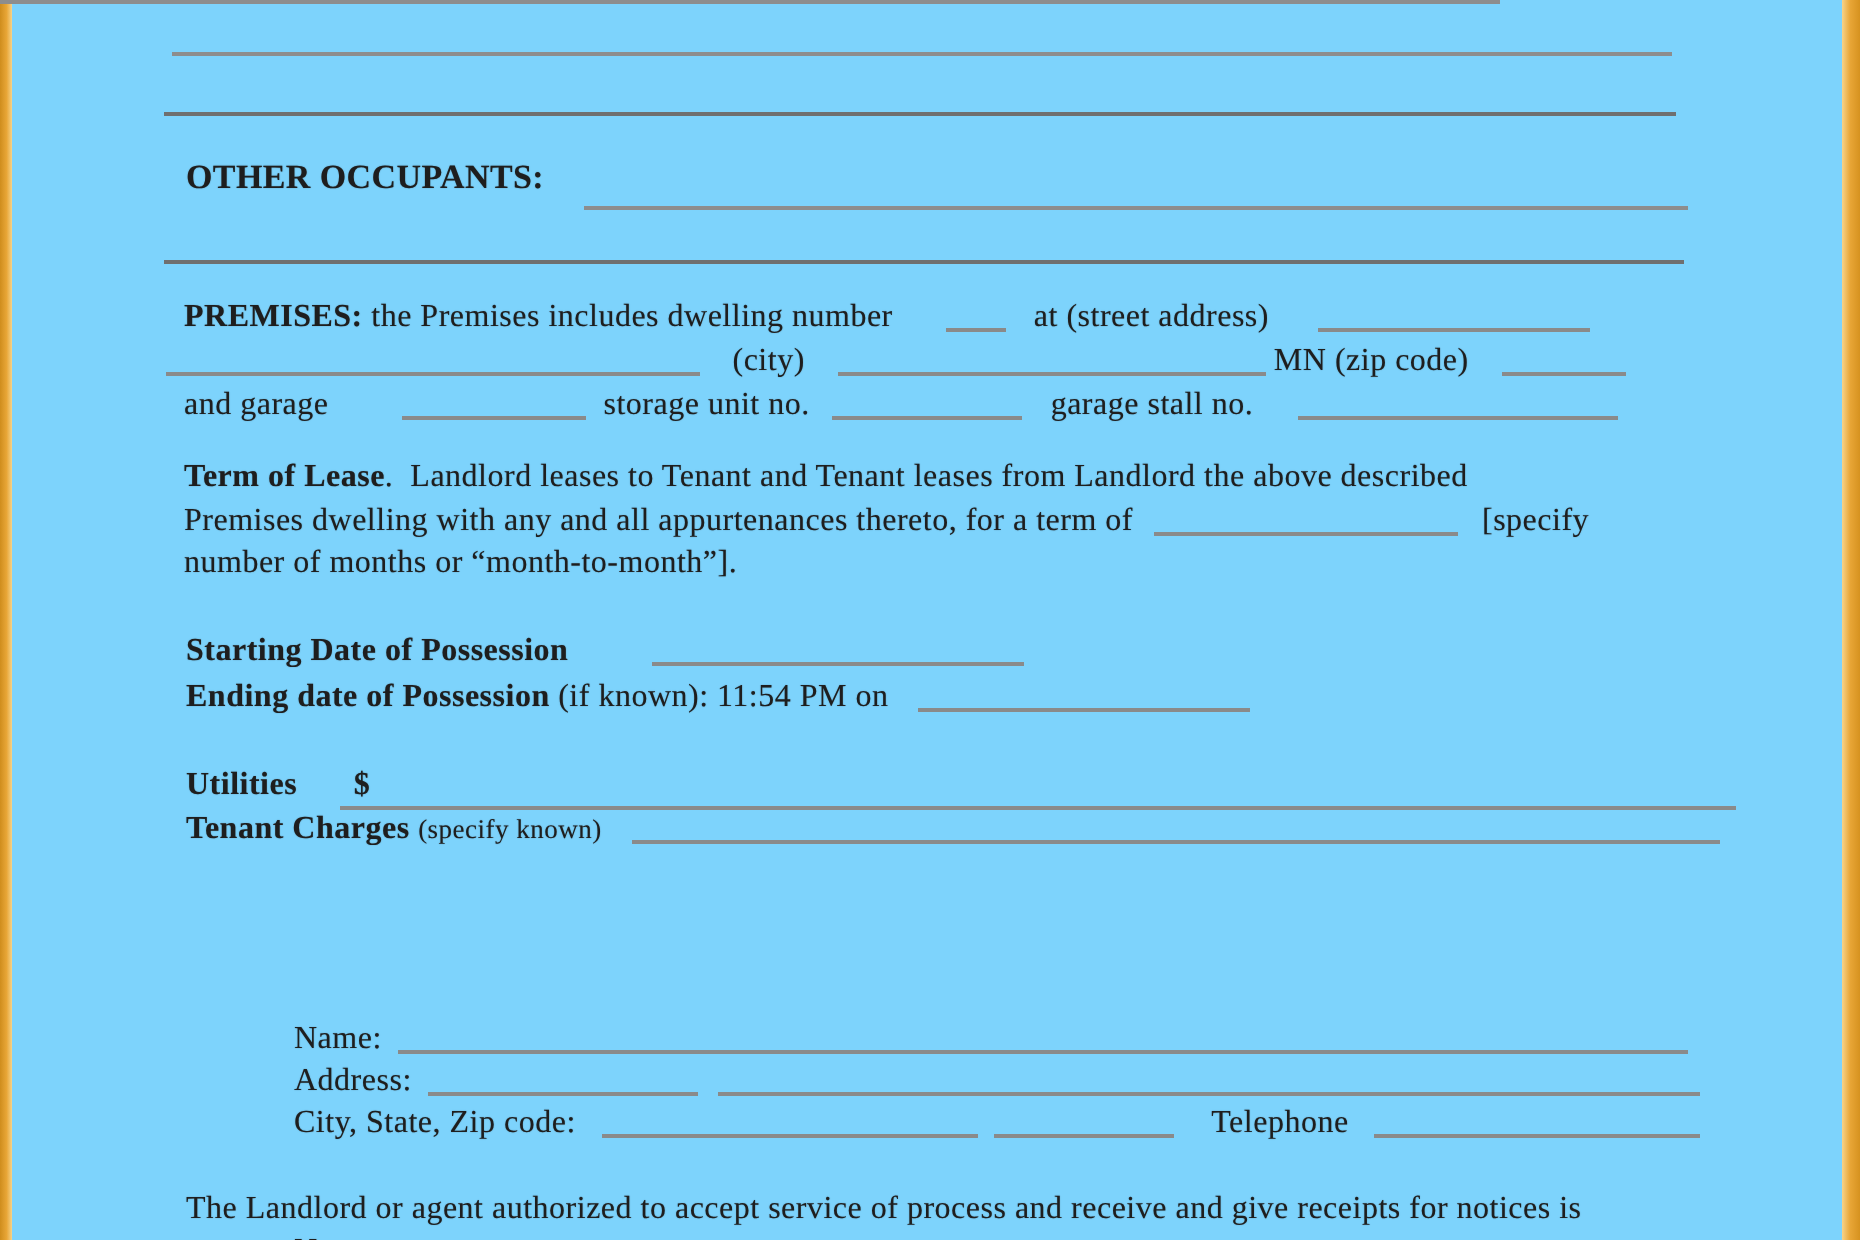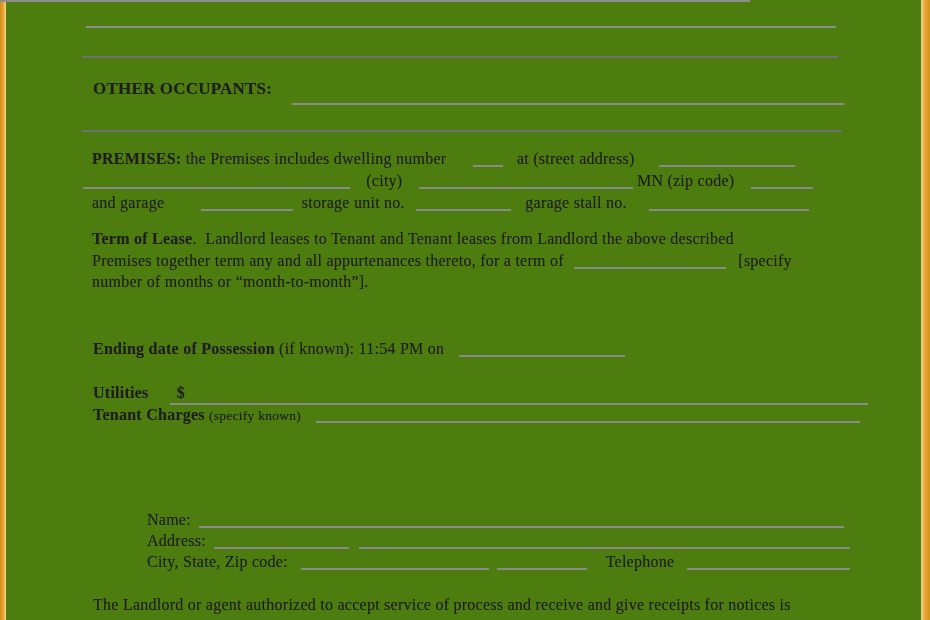--- a/index.html
+++ b/index.html
@@ -1,18 +1,18 @@
 <!DOCTYPE html>
 <html><head>
 <meta charset="utf-8">
 <style>
   html,body { margin:0; padding:0; background:#ffffff; }
   .page {
     position:relative; width:930px; height:620px;
-    background:#4d7c0f; overflow:hidden;
+    background:#7dd3fc; overflow:hidden;
     font-family:"Liberation Serif", serif;
     color:#1e1e1e;
   }
   .edge { position:absolute; top:0; bottom:0; }
   .edge-left  { left:0;  width:6px; background:linear-gradient(90deg,#cf8d1d 0%,#e8a637 55%,#f6d38a 100%); }
   .edge-right { right:0; width:9px; background:linear-gradient(90deg,#f6d38a 0%,#e8a637 45%,#d6921f 100%); }
 
   .row {
     position:absolute; white-space:nowrap;
     font-size:16px; letter-spacing:0.25px; line-height:20px;
@@ -73,28 +73,32 @@
     <span style="margin-left:4px;">storage unit no.</span>
     <span class="blank" style="width:95px; margin-left:7px;"></span>
     <span style="margin-left:10px;">garage stall no.</span>
     <span class="blank" style="width:160px; margin-left:18px;"></span>
   </div>
 
   <div class="row" style="top:229px; left:92px;">
     <span class="b">Term of Lease</span><span>.&nbsp; Landlord leases to Tenant and Tenant leases from Landlord the above described</span>
   </div>
   <div class="row" style="top:251px; left:92px;">
-    <span>Premises together term any and all appurtenances thereto, for a term of</span>
+    <span>Premises dwelling with any and all appurtenances thereto, for a term of</span>
     <span class="blank" style="width:152px; margin-left:6px;"></span>
     <span style="margin-left:8px;">[specify</span>
   </div>
   <div class="row" style="top:272px; left:92px;">
     <span>number of months or “month-to-month”].</span>
   </div>
 
+  <div class="row" style="top:316px; left:93px;">
+    <span class="b">Starting Date of Possession</span>
+    <span class="blank" style="width:186px; margin-left:38px;"></span>
+  </div>
   <div class="row" style="top:339px; left:93px;">
     <span class="b">Ending date of Possession</span>
     <span>(if known): 11:54 PM on</span>
     <span class="blank" style="width:166px; margin-left:10px;"></span>
   </div>
   <div class="row" style="top:383px; left:93px;">
     <span class="b">Utilities</span>
     <span class="mblank" style="width:698px; margin-left:17px;"><span class="dollar">$</span></span>
   </div>
   <div class="row" style="top:405px; left:93px;">

